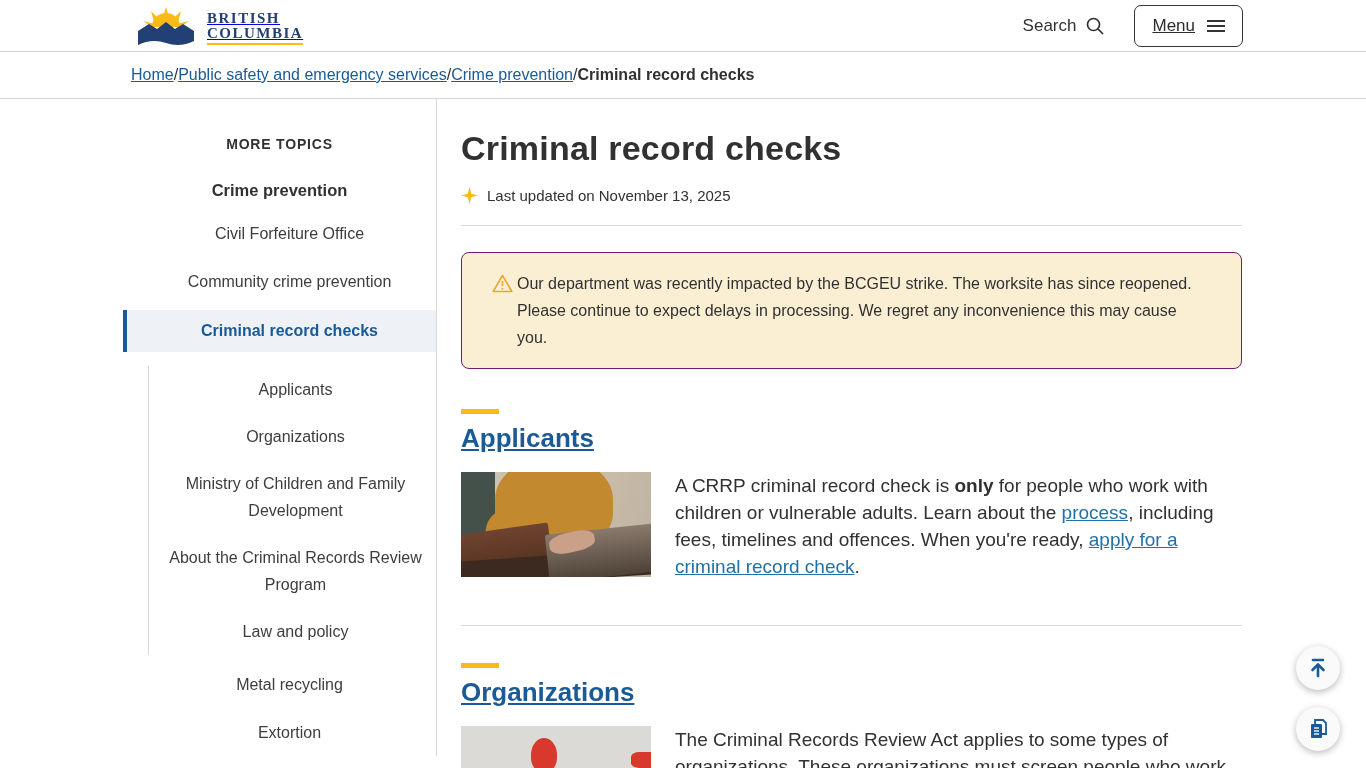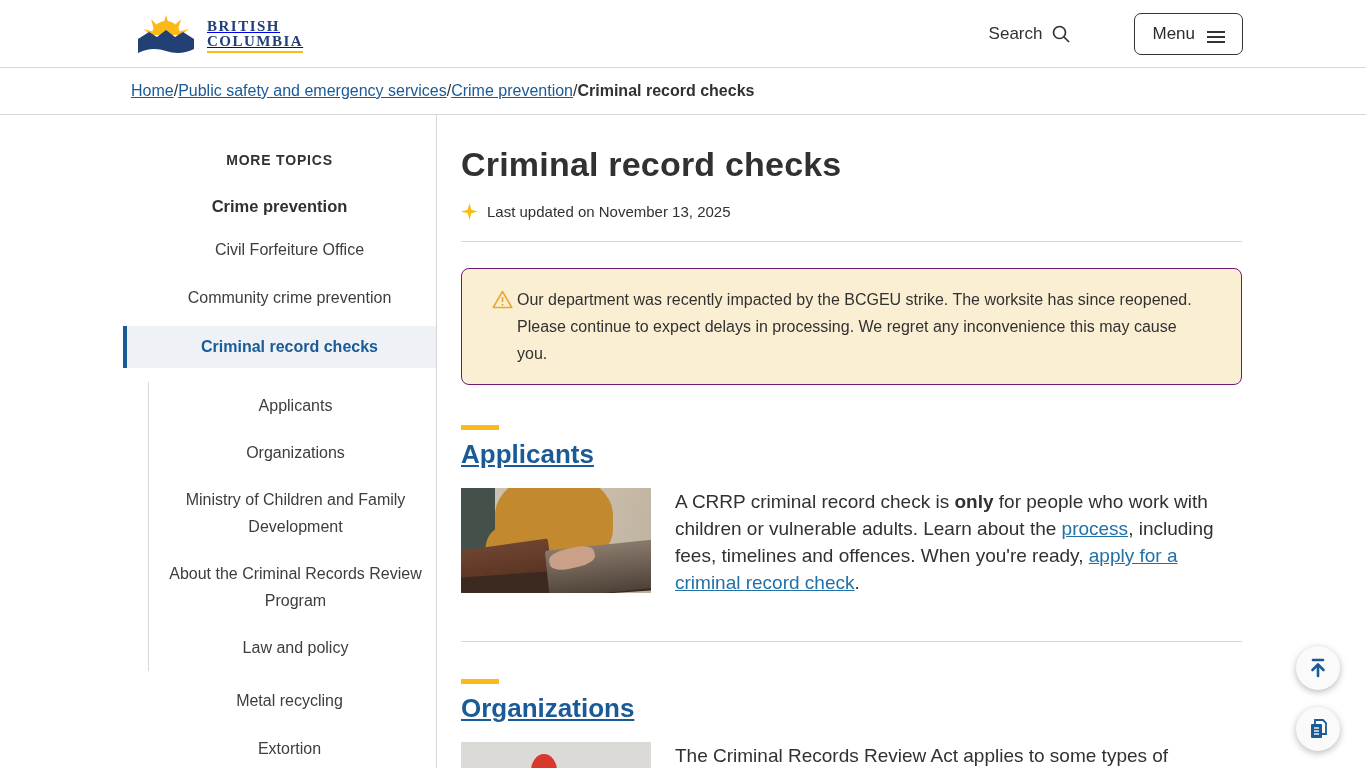--- a/index.html
+++ b/index.html
@@ -1,29 +1,29 @@
 <!DOCTYPE html>
 <html><head>
 <meta charset="utf-8">
 <style>
   * { margin:0; padding:0; box-sizing:border-box; }
   html,body { width:1366px; height:768px; overflow:hidden; background:#fff;
     font-family:"Liberation Sans", sans-serif; color:#313132; font-size:16px; }
 
   
-  .header { height:68px; display:flex; align-items:center; justify-content:space-between;
+  .header { height:52px; display:flex; align-items:center; justify-content:space-between;
     padding:0 123px 0 135px; border-bottom:1px solid #d8d8d8; background:#fff; }
   .logo { display:flex; align-items:center; gap:10px; }
   .logo-text { font-family:"Liberation Serif", serif; color:#234075; font-size:15px;
     letter-spacing:1.5px; line-height:15px; font-weight:600; }
   .logo-text .l2 { border-bottom:2px solid #fcba19; padding-bottom:2px; }
-  .header-right { display:flex; align-items:center; gap:63px; }
+  .header-right { display:flex; align-items:center; gap:29px; }
   .search { display:flex; align-items:center; gap:9px; font-size:17px; cursor:pointer; }
-  .menu-btn { display:flex; align-items:flex-end; gap:12px; font-size:17px; color:#2d2d2d;
-    border:1.5px solid #353433; border-radius:7px; padding:10px 17px; background:#fff; cursor:pointer; }
+  .menu-btn { display:flex; align-items:center; gap:12px; font-size:17px; color:#2d2d2d;
+    border:1.5px solid #353433; border-radius:7px; padding:10px 17px; background:#fff; cursor:pointer;text-decoration:underline; }
 
   
   .breadcrumb { height:47px; display:flex; align-items:center; 
     padding-left:131px; border-bottom:1px solid #d8d8d8; font-size:16px; background:#fff; }
   .breadcrumb a { color:#1a5a96; text-decoration:underline; }
   .crumb-sep { color:#313132; }
   .crumb-current { font-weight:bold; color:#313132; }
 
   
   .content { display:flex; height:657px; }

